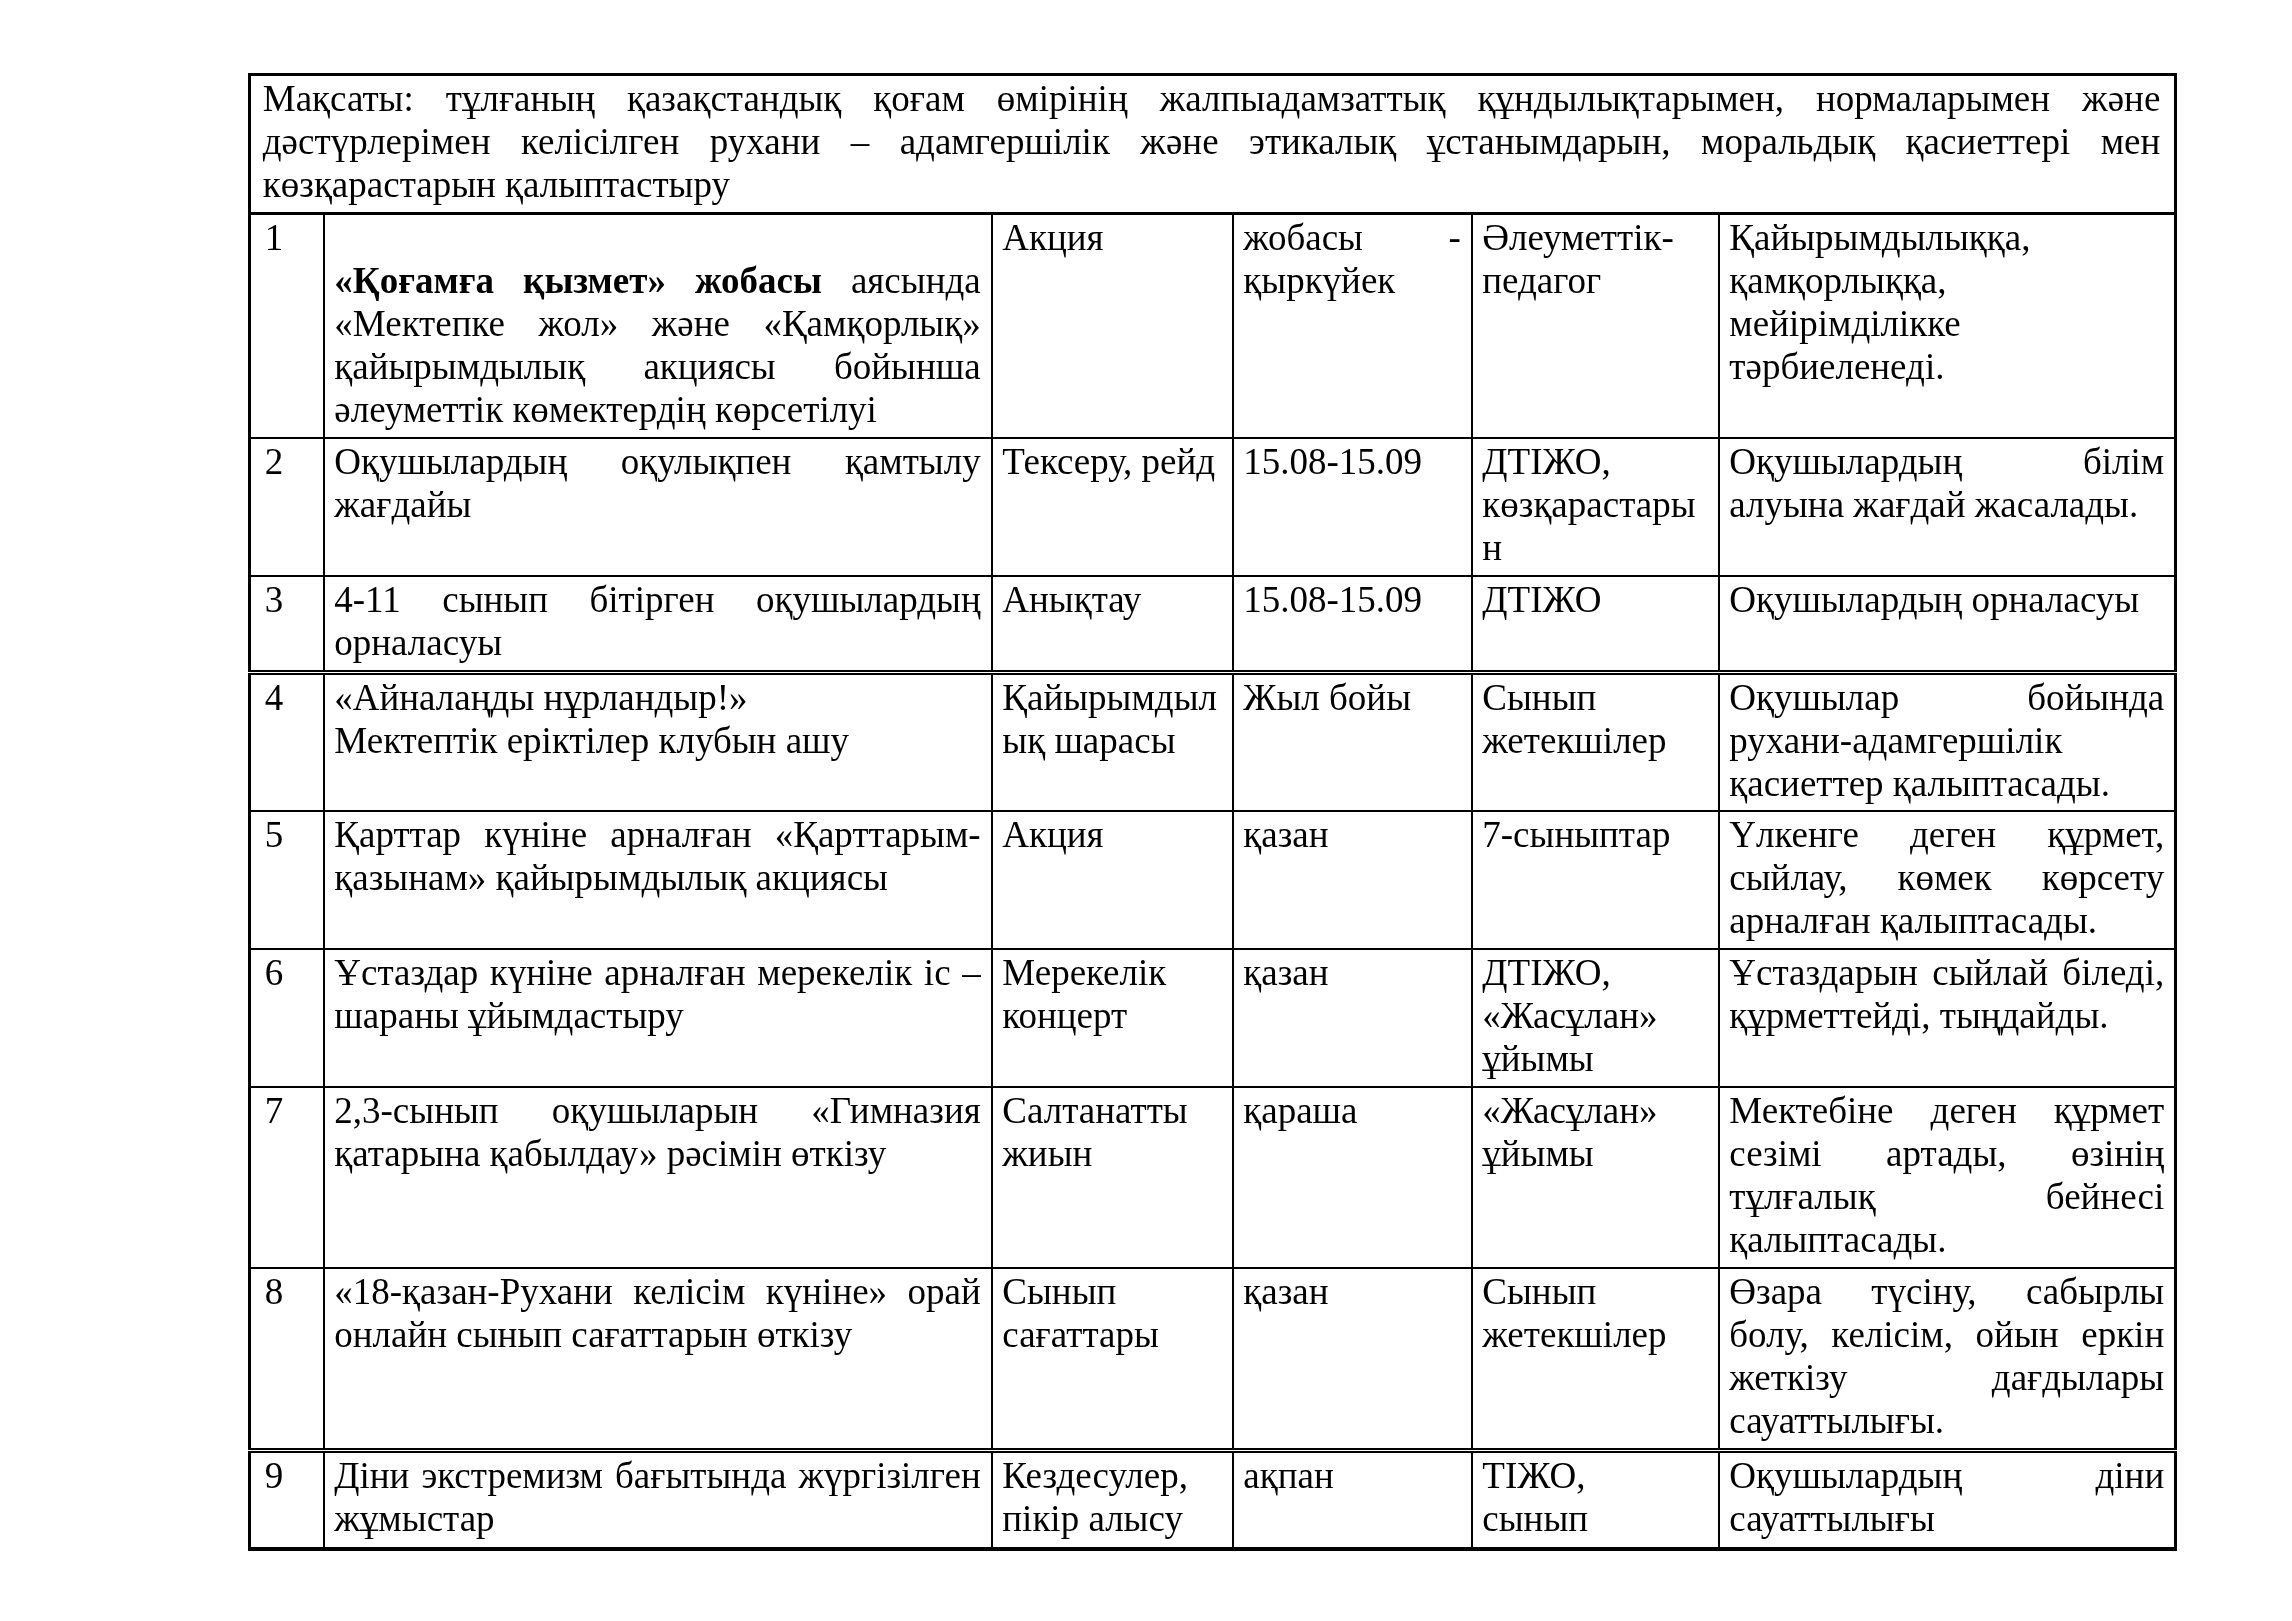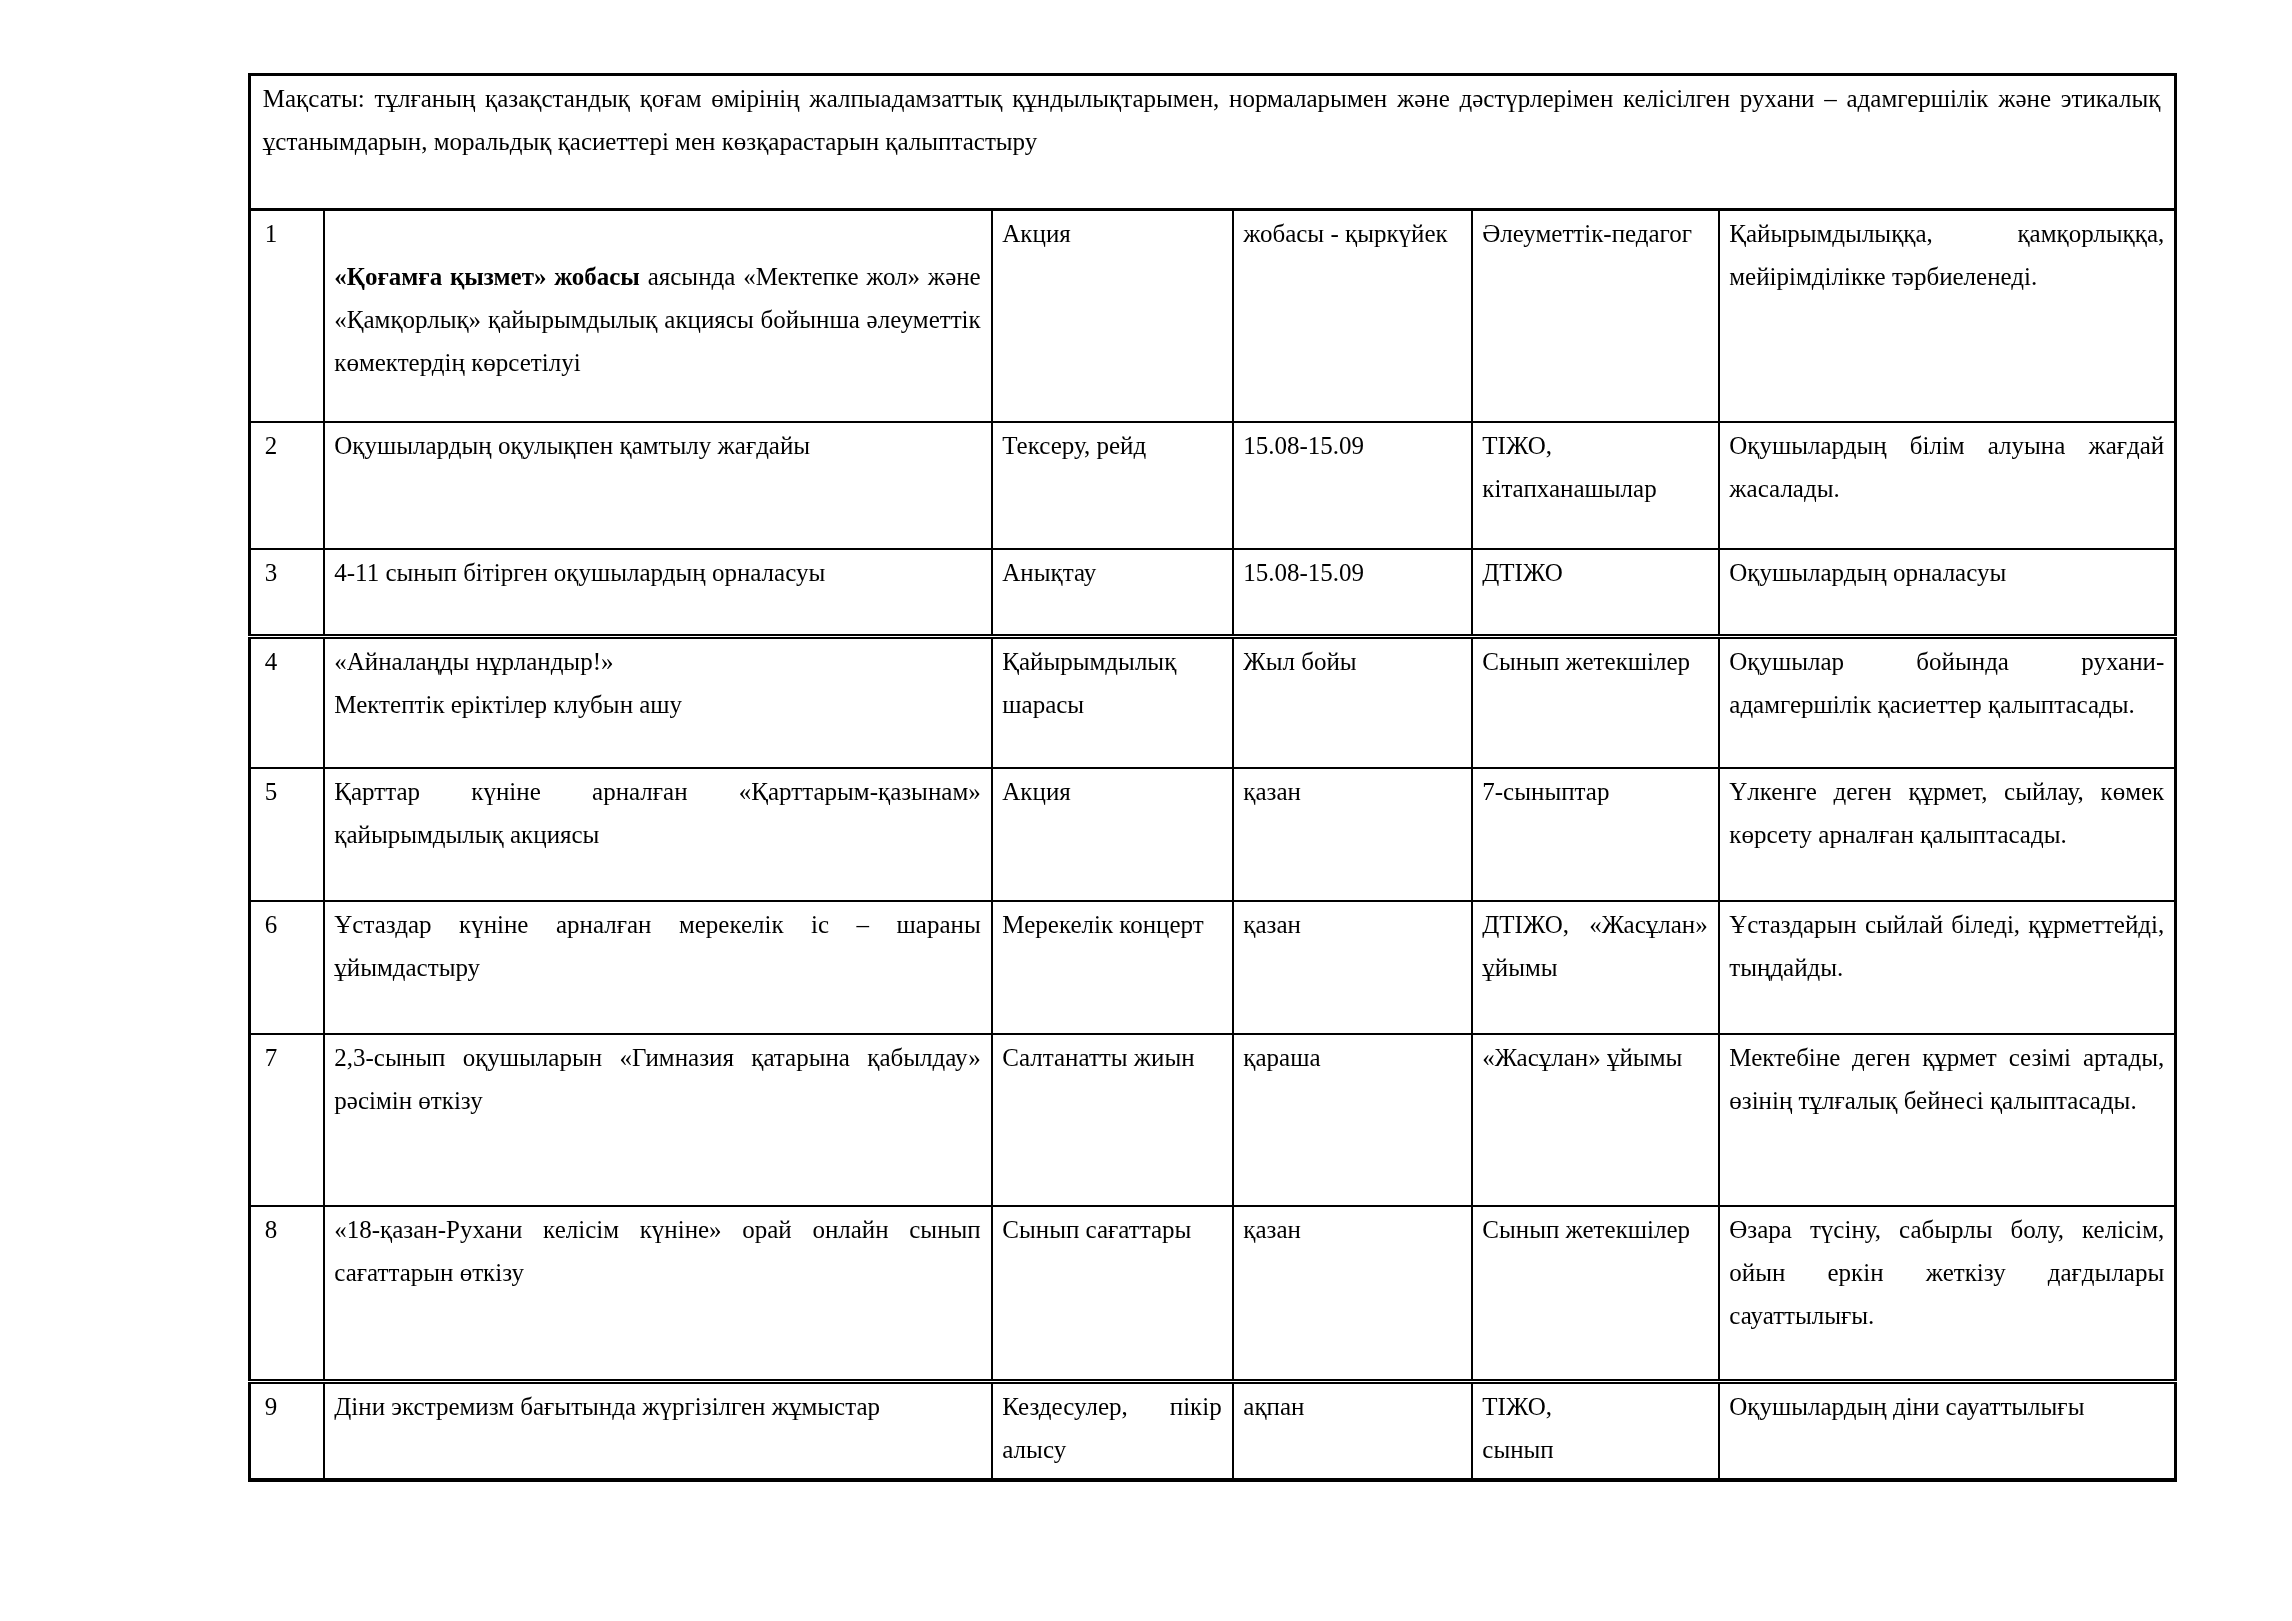--- a/index.html
+++ b/index.html
@@ -18,21 +18,21 @@
   }
   table.plan {
     border-collapse: collapse;
     table-layout: fixed;
     width: 1926px;
     border: 3.9px solid #000;
   }
   td {
     border: 2px solid #000;
     vertical-align: top;
-    font-size: 25px;
+    font-size: 37px;
     line-height: 43px;
     padding: 1px 9.8px 5.9px 9.8px;
     text-align: justify;
     white-space: pre-line;
     overflow-wrap: break-word;
     word-break: break-word;
   }
   tr.goal-row td {
     border-bottom: 3.9px solid #000;
     padding-left: 11.8px;
@@ -84,21 +84,21 @@
     <td class="c-form">Акция</td>
     <td class="c-period">жобасы - қыркүйек</td>
     <td class="c-resp">Әлеуметтік-педагог</td>
     <td class="c-result">Қайырымдылыққа, қамқорлыққа, мейірімділікке тәрбиеленеді.</td>
   </tr>
         <tr class="data-row r2">
     <td class="c-num">2</td>
     <td class="c-name"><span class="bold-part"></span><span>Оқушылардың оқулықпен қамтылу жағдайы</span></td>
     <td class="c-form">Тексеру, рейд</td>
     <td class="c-period">15.08-15.09</td>
-    <td class="c-resp">ТІЖО, кітапханашылар</td>
+    <td class="c-resp">ДТІЖО, көзқарастарын</td>
     <td class="c-result">Оқушылардың білім алуына жағдай жасалады.</td>
   </tr>
         <tr class="data-row r3">
     <td class="c-num">3</td>
     <td class="c-name"><span class="bold-part"></span><span>4-11 сынып бітірген оқушылардың орналасуы</span></td>
     <td class="c-form">Анықтау</td>
     <td class="c-period">15.08-15.09</td>
     <td class="c-resp">ДТІЖО</td>
     <td class="c-result">Оқушылардың орналасуы</td>
   </tr>

